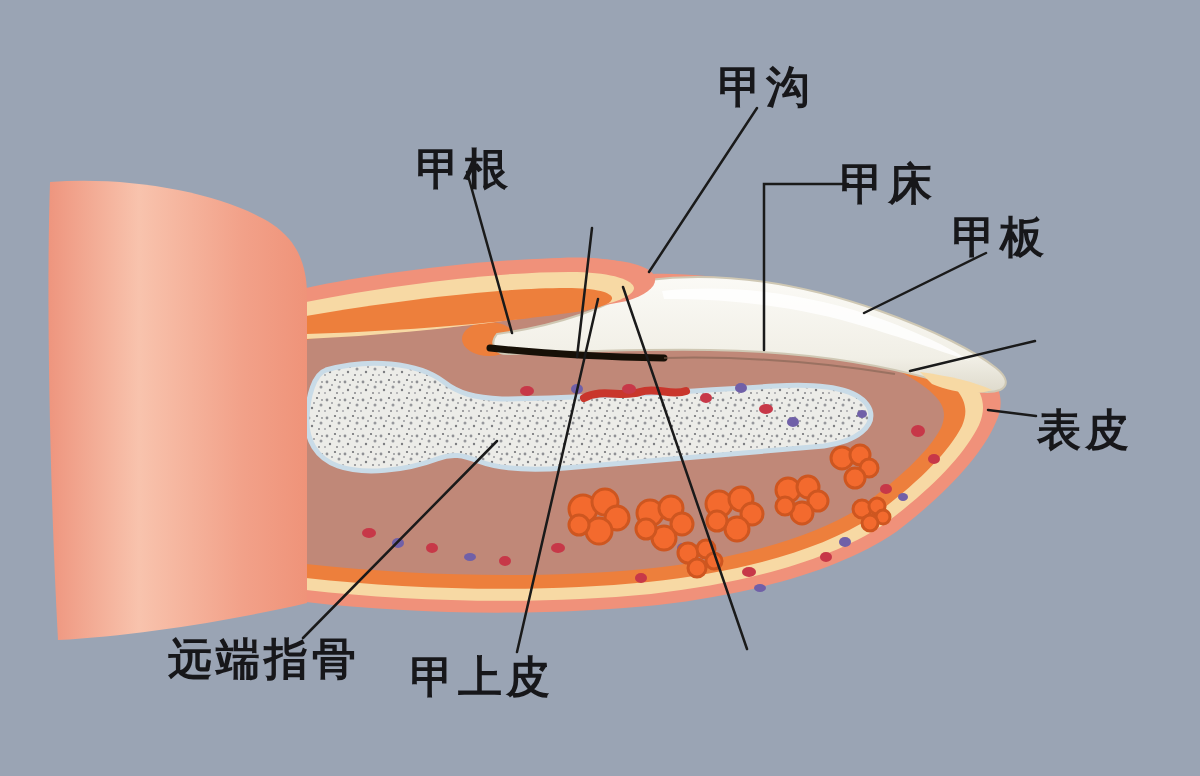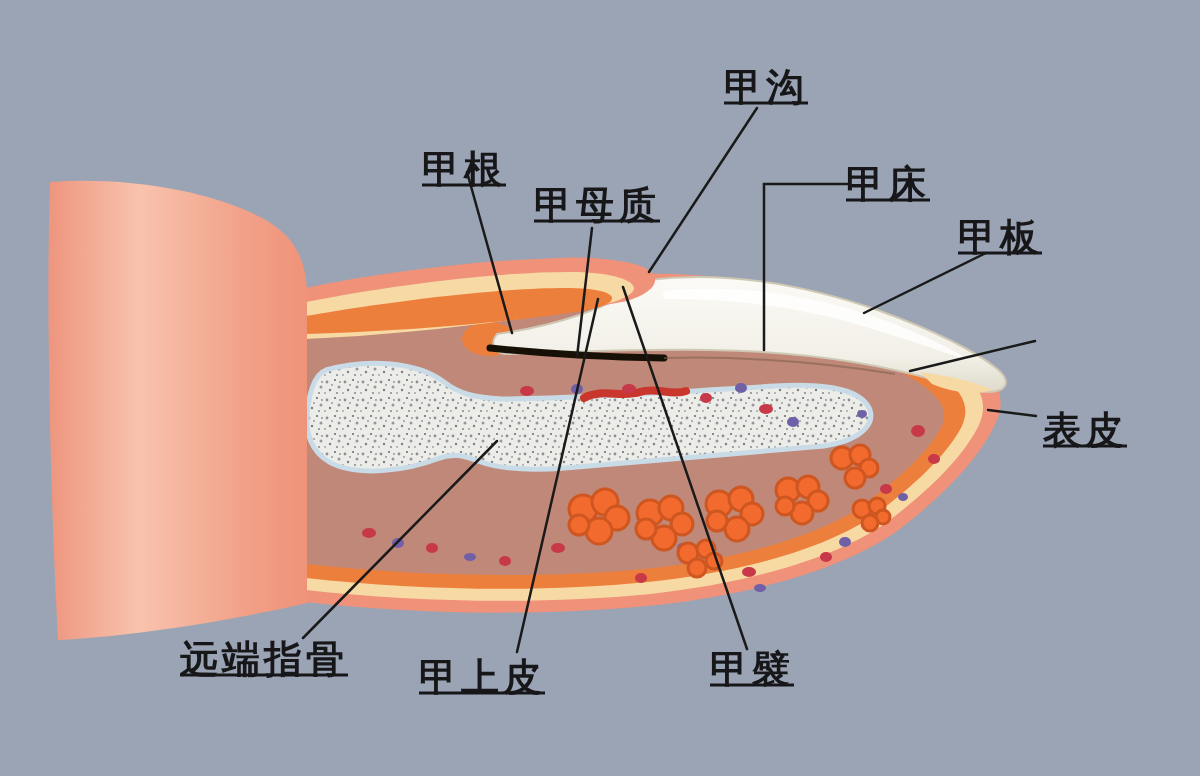--- a/index.html
+++ b/index.html
@@ -1,20 +1,20 @@
 <!DOCTYPE html>
 <html><head>
 <meta charset="utf-8">
 <style>
   html,body{margin:0;padding:0;background:#9AA4B4;}
   .stage{position:relative;width:1200px;height:776px;background:#9AA4B4;overflow:hidden;
          font-family:"Liberation Sans","DejaVu Sans",sans-serif;}
   .stage svg{position:absolute;left:0;top:0;}
   .label{position:absolute;transform:translate(-50%,-50%);
-         font-size:38px;font-weight:600;letter-spacing:4px;color:#17171a;white-space:nowrap;text-decoration:underline;}
+         font-size:44px;font-weight:600;letter-spacing:4px;color:#17171a;white-space:nowrap;}
 </style>
 </head>
 <body>
 
 <div class="stage">
 
 <svg width="1200" height="776" viewBox="0 0 1200 776">
   <defs>
     <linearGradient id="gBase" x1="0" y1="0" x2="1" y2="0">
       <stop offset="0" stop-color="#EE957E"></stop>
@@ -167,21 +167,19 @@
     <line x1="1035" y1="341" x2="910" y2="371"></line>
     <line x1="1036" y1="416" x2="988" y2="410"></line>
     <line x1="303" y1="638" x2="497" y2="441"></line>
     <line x1="517" y1="652" x2="598" y2="299"></line>
     <line x1="747" y1="649" x2="623" y2="287"></line>
   </g>
 </svg>
 
 <div class="label" style="left:766px;top:87px">甲沟</div>
 <div class="label" style="left:464px;top:169px">甲根</div>
-<div class="label" style="left:597px;top:205px">甲母质</div>
 <div class="label" style="left:1000px;top:237px">甲板</div>
 <div class="label" style="left:888px;top:184px">甲床</div>
 <div class="label" style="left:1085px;top:430px">表皮</div>
 <div class="label" style="left:264px;top:659px">远端指骨</div>
 <div class="label" style="left:482px;top:677px">甲上皮</div>
-<div class="label" style="left:752px;top:669px">甲襞</div>
 
 </div>
 
 </body></html>

